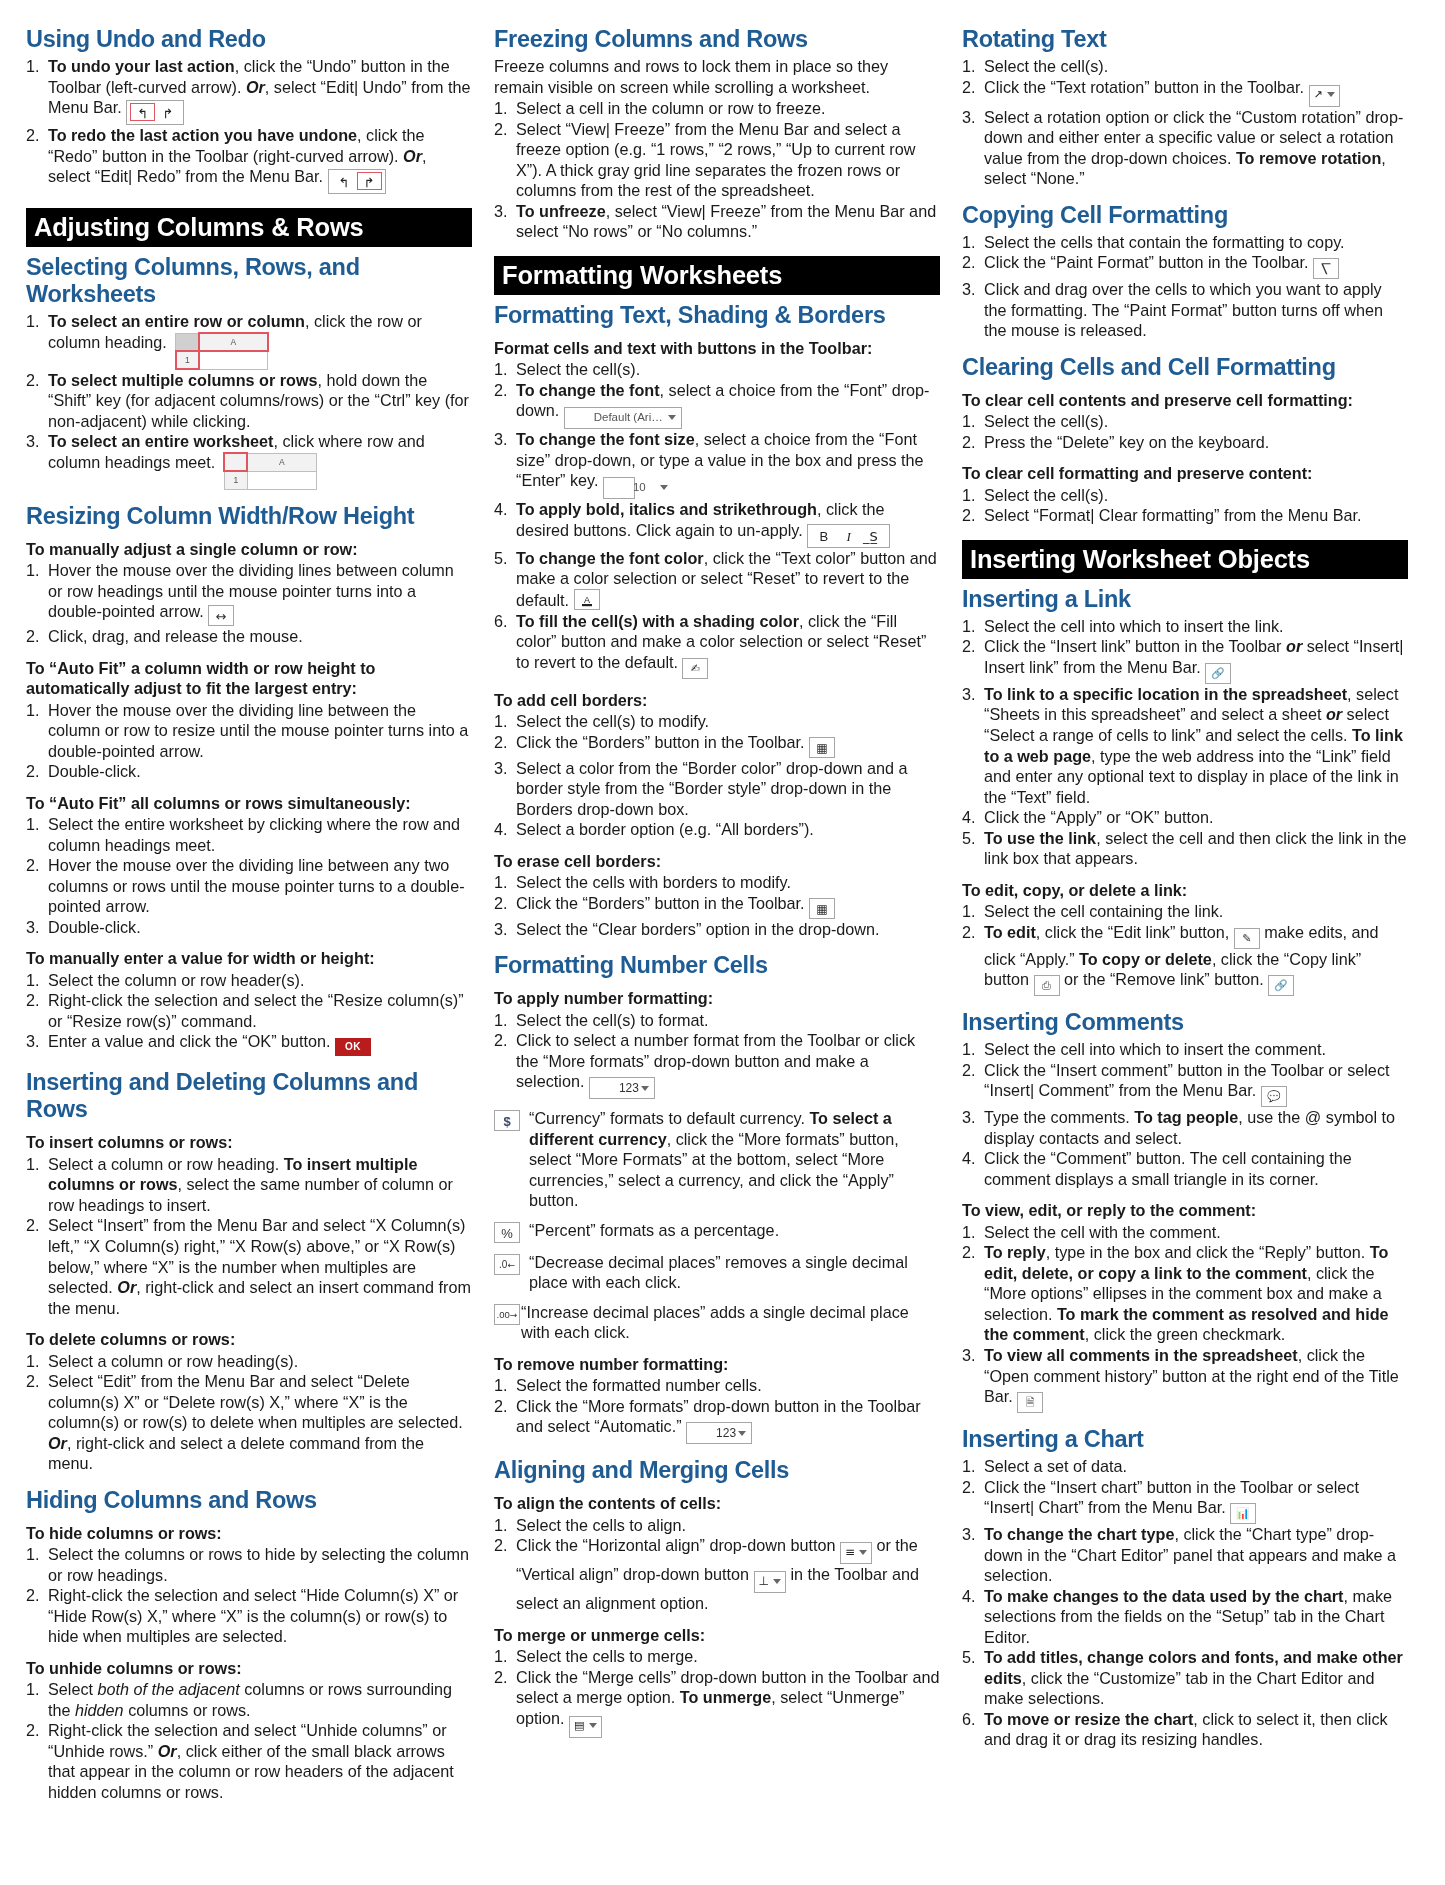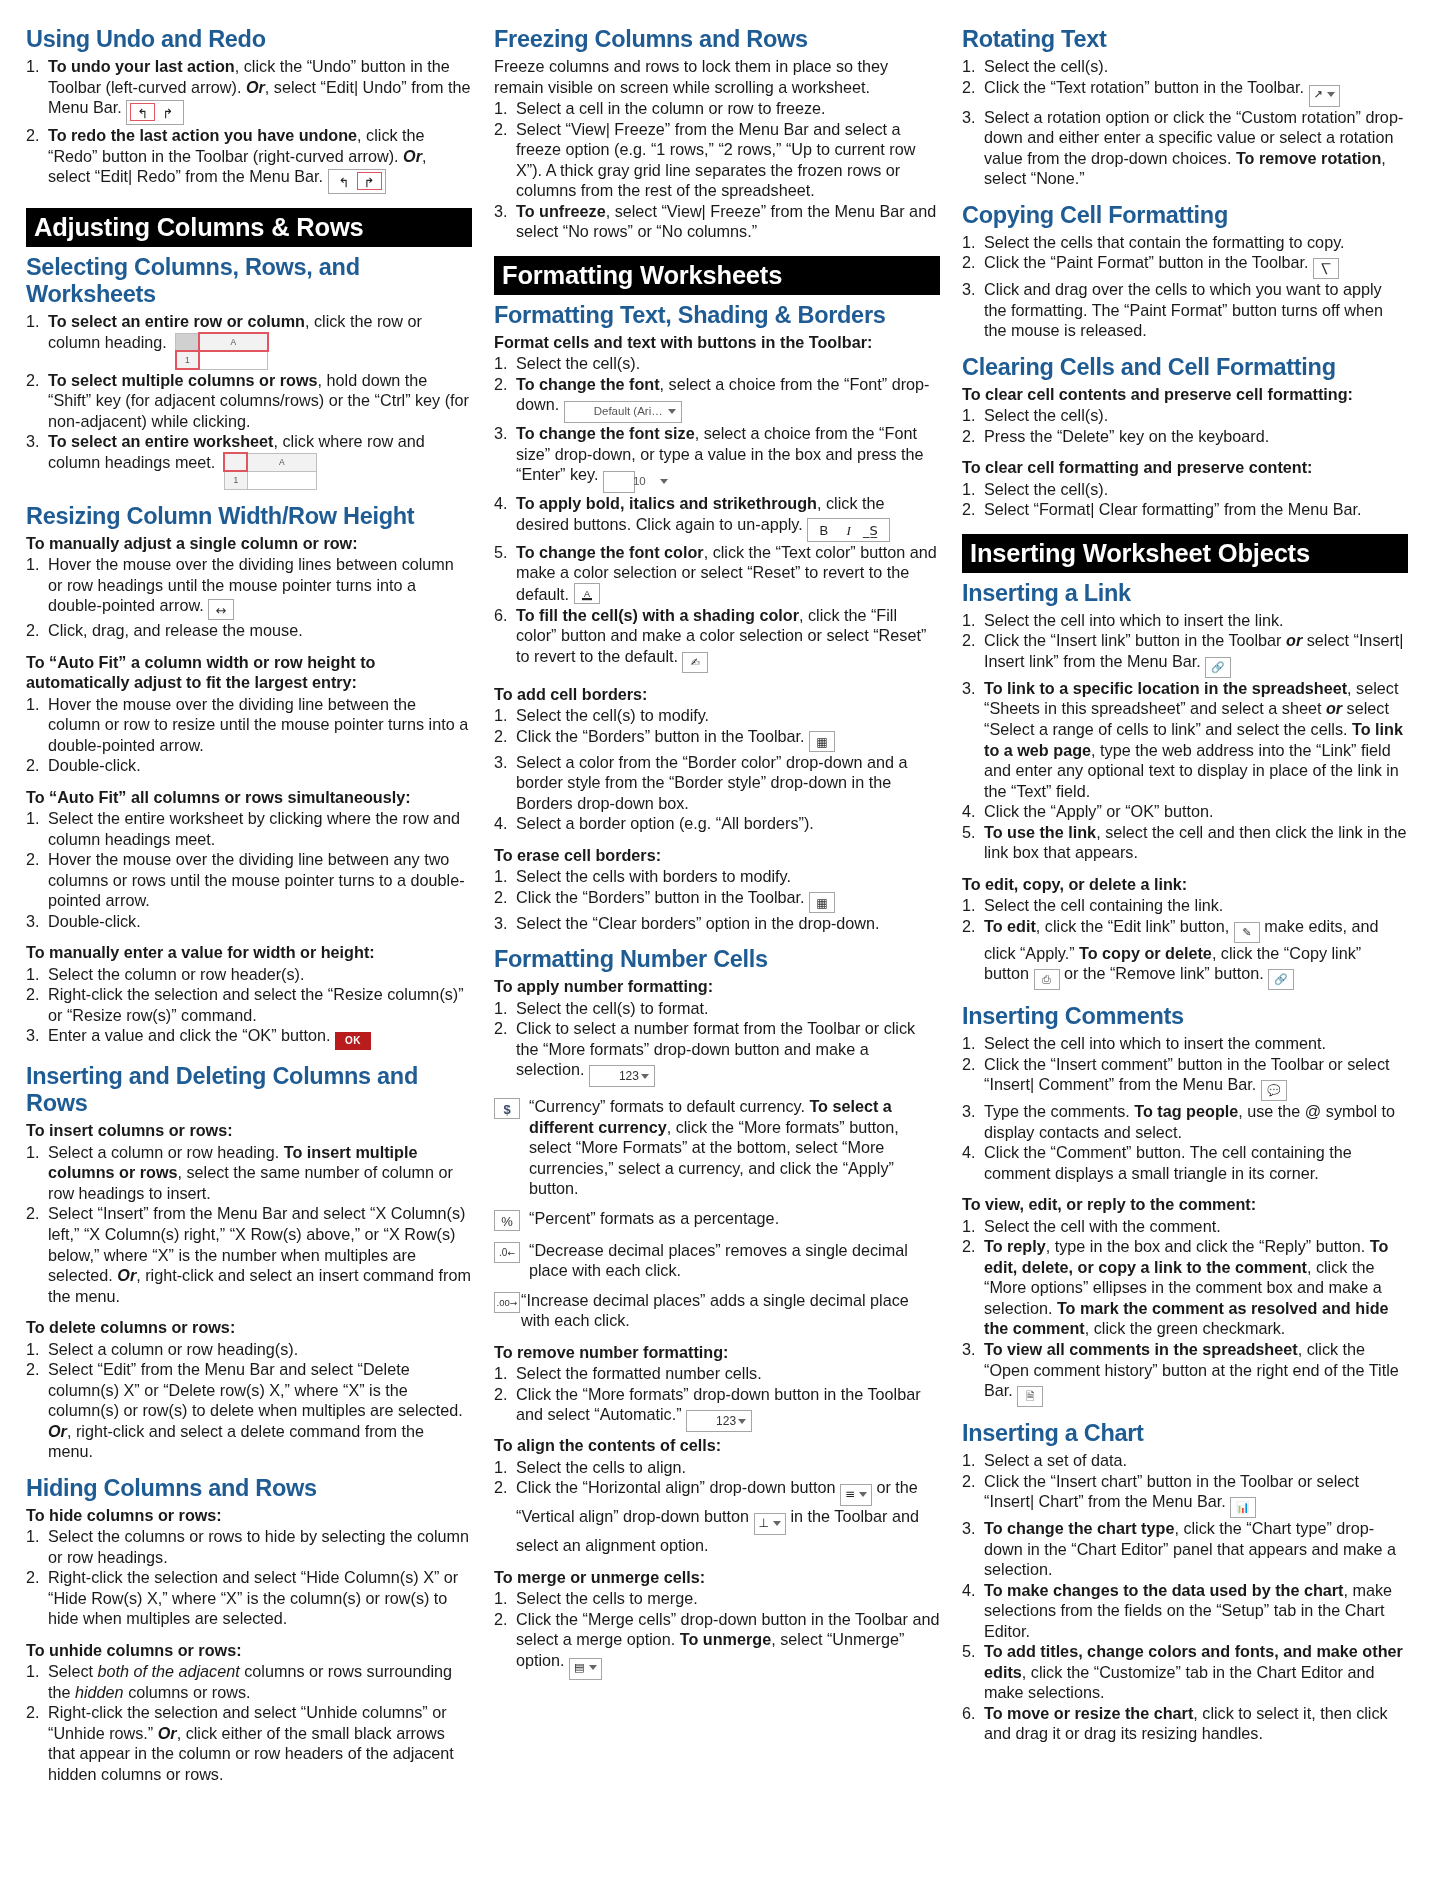--- a/index.html
+++ b/index.html
@@ -45,21 +45,21 @@
     margin: 13px 0 3px 0;
     letter-spacing: -0.3px;
   }
   h2.sec.first { margin-top: 0; }
   .subhead {
     font-size: 16.2px;
     font-weight: bold;
     line-height: 1.26;
     margin: 11px 0 1px 0;
   }
-  .subhead.t0 { margin-top: 3px; }
+  .subhead.t0 { margin-top: 9px; }
   p.intro {
     font-size: 16.2px;
     line-height: 1.268;
     margin: 1px 0 1px 0;
   }
   
   ol.steps {
     list-style: none;
     margin: 1px 0 1px 0;
     padding: 0;
@@ -360,20 +360,21 @@
       </div>
     </div>
 
     <div class="subhead">To remove number formatting:</div>
     <ol class="steps">
       <li>Select the formatted number cells.</li>
       <li>Click the “More formats” drop-down button in the Toolbar and select “Automatic.”
         <span class="chip-dd"><span class="cap" style="font-size:12px;color:#333;">123</span><span class="caret" style="margin-left:2px;"></span></span></li>
     </ol>
 
+    <h2 class="sec">Aligning and Merging Cells</h2>
     <div class="subhead t0">To align the contents of cells:</div>
     <ol class="steps">
       <li>Select the cells to align.</li>
       <li>Click the “Horizontal align” drop-down button
         <span class="chip-dd" style="padding:3px 4px 0 4px;"><span class="glyph" style="font-size:12px;color:#222;">≡</span><span class="caret" style="margin-left:4px;"></span></span>
         or  the “Vertical align” drop-down button
         <span class="chip-dd" style="padding:3px 4px 0 4px;"><span class="glyph" style="font-size:12px;color:#222;">⊥</span><span class="caret" style="margin-left:4px;"></span></span>
         in the Toolbar and select an alignment option.</li>
     </ol>
     <div class="subhead">To merge or unmerge cells:</div>

